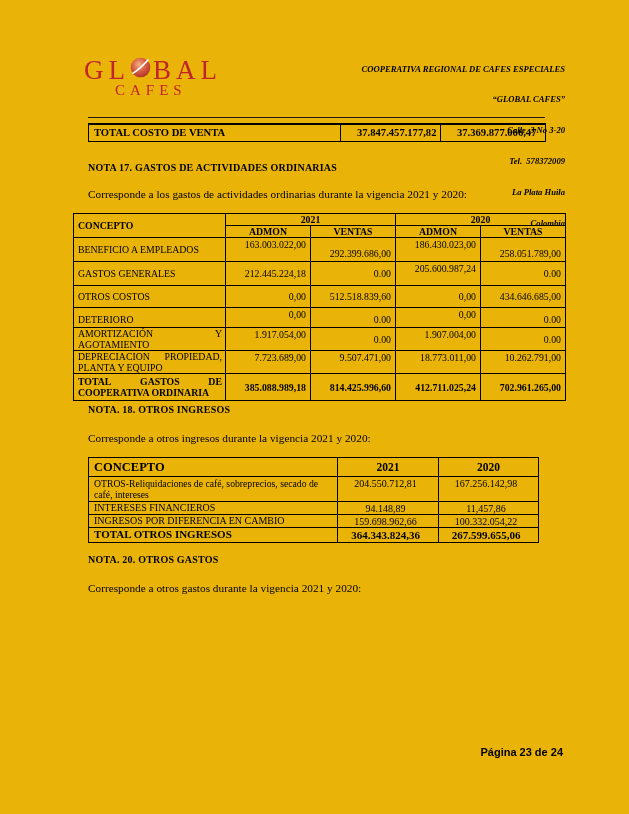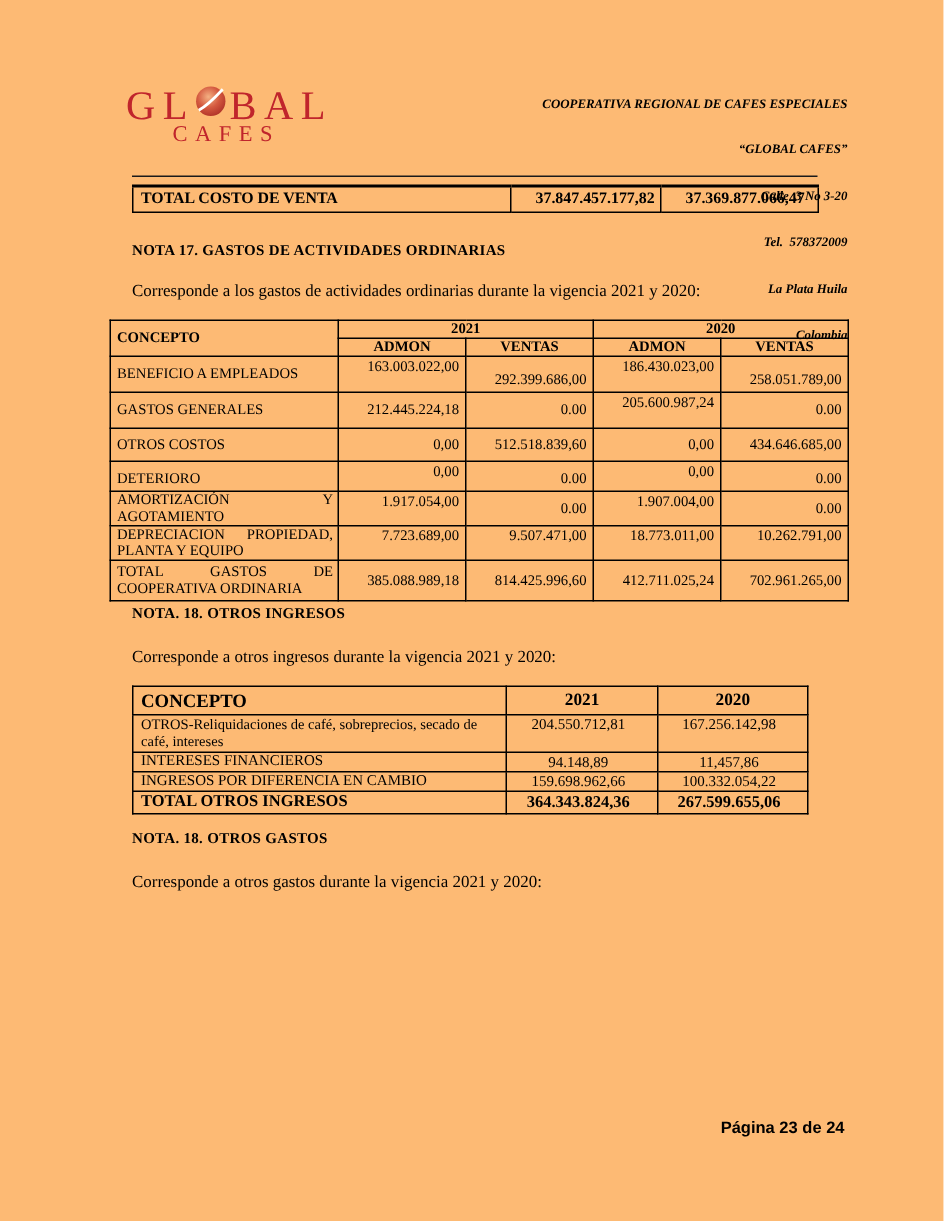--- a/index.html
+++ b/index.html
@@ -1,18 +1,18 @@
 <!DOCTYPE html>
 <html><head>
 <meta charset="utf-8">
 <style>
   * { margin:0; padding:0; box-sizing:border-box; }
   html,body { background:#ffffff; }
   .page {
-    position:relative; width:629px; height:814px; background:#fdba74;
+    position:relative; width:629px; height:814px; background:#eab308;
     font-family:"Liberation Serif", serif; color:#000; overflow:hidden;
   }
 
   
   .logo { position:absolute; left:84px; top:56px; color:#c0252c; }
   .logo-line1 { display:flex; align-items:center; font-size:27px; letter-spacing:5px; line-height:26px; }
   .logo-bean { display:inline-block; margin:0 2px 2px 0; }
   .logo-line2 { font-size:15px; letter-spacing:5px; margin-left:31px; margin-top:-2px; }
 
   
@@ -38,21 +38,21 @@
   .gastos-table { position:absolute; left:73px; top:213px; width:492px; border-collapse:collapse; table-layout:fixed; font-size:9.8px; }
   .gastos-table td { border:1px solid #000; overflow:hidden; }
   .gastos-table td.hdr { text-align:center; font-weight:bold; height:11px; }
   .gastos-table td.hdr2 { text-align:center; font-weight:bold; height:12px; }
   .gastos-table td.concept { padding-left:4px; padding-right:3px; line-height:11px; }
   .gastos-table td.concept-hdr { font-weight:bold; padding-left:4px; vertical-align:middle; }
   .gastos-table td.num { text-align:right; padding-right:4px; line-height:11px; }
   .vt { vertical-align:top; padding-top:1px; }
   .vb { vertical-align:bottom; padding-bottom:2px; }
   .vm { vertical-align:middle; }
-  .bold { font-weight:normal; }
+  .bold { font-weight:bold; }
   .jline { display:flex; justify-content:space-between; }
 
   
   .ingresos-table { position:absolute; left:88px; top:457px; width:450px; border-collapse:collapse; table-layout:fixed; }
   .ingresos-table td { border:1px solid #000; overflow:hidden; }
   .ingresos-table td.h-concept { font-weight:bold; font-size:12.5px; padding-left:5px; height:19px; vertical-align:middle; }
   .ingresos-table td.h-year { font-weight:bold; font-size:11.5px; text-align:center; vertical-align:middle; }
   .ingresos-table td.concept { padding-left:5px; vertical-align:middle; font-size:10px; line-height:11.5px; }
   .ingresos-table td.small { font-size:9.7px; }
   .ingresos-table td.num { text-align:center; padding-right:5px; vertical-align:middle; font-size:10px; }
@@ -243,18 +243,18 @@
       <td class="num">100.332.054,22</td>
     </tr>
     <tr class="rt">
       <td class="concept">TOTAL OTROS INGRESOS</td>
       <td class="num">364.343.824,36</td>
       <td class="num">267.599.655,06</td>
     </tr>
   </tbody>
     </table>
 
-  <div class="nota-title" style="top:554px;">NOTA. 18. OTROS GASTOS</div>
+  <div class="nota-title" style="top:554px;">NOTA. 20. OTROS GASTOS</div>
   <div class="para" style="top:582px;">Corresponde a otros gastos durante la vigencia 2021 y 2020:</div>
 
   <div class="footer">Página 23 de 24</div>
 
 </div>
 
 </body></html>

